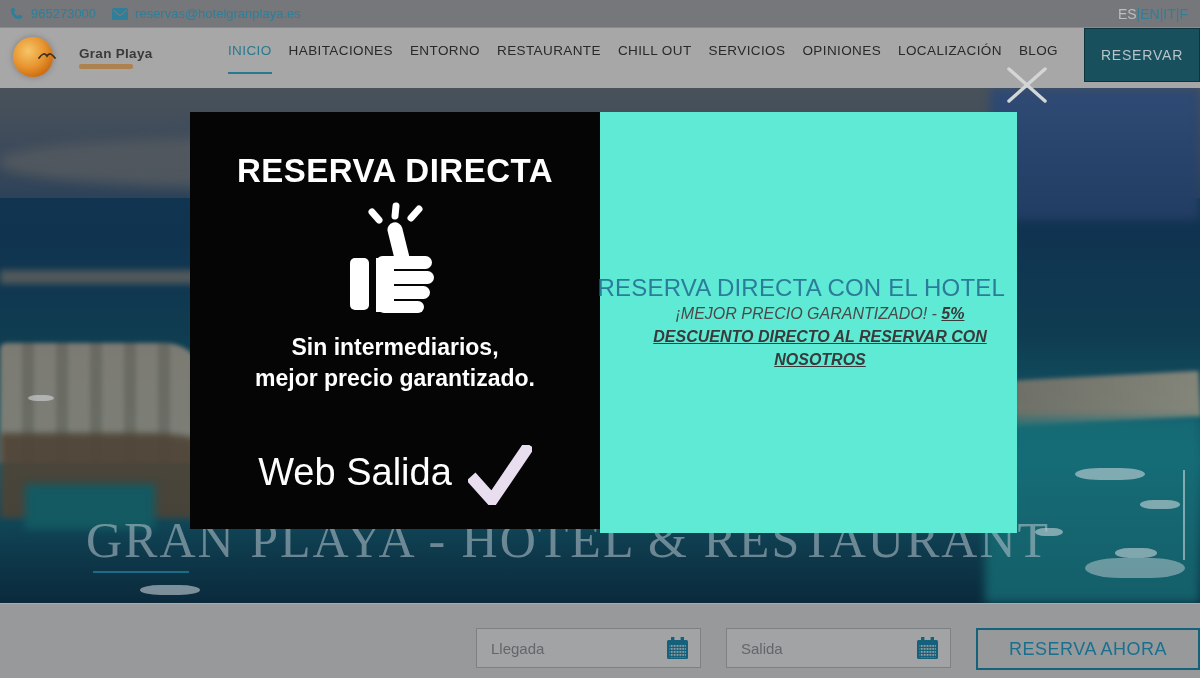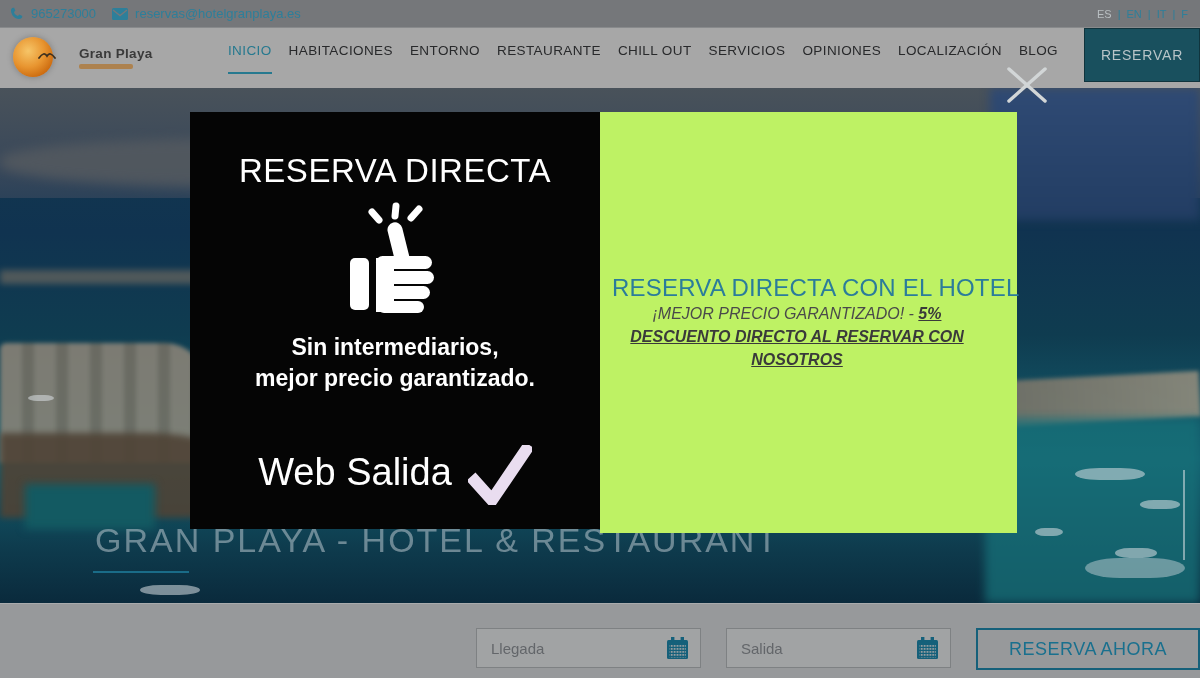--- a/index.html
+++ b/index.html
@@ -9,21 +9,21 @@
 
   
   .topbar { position:relative; height:28px; background:#75777a;
             border-bottom:1px solid rgba(255,255,255,.14);
             display:flex; align-items:center; justify-content:space-between;
             padding:0 10px;text-align:center; }
   .contact { display:flex; align-items:center; gap:16px; }
   .contact-item { display:flex; align-items:center; gap:7px; color:#2d7f9a;
                   font-size:13px; text-decoration:none; cursor:pointer; }
   .contact-item .icon { display:flex; align-items:center; }
-  .langs { display:flex; align-items:center; gap:6px; font-size:11px; padding-right:2px; }
+  .langs { display:flex; align-items:center; font-size:14px; padding-right:2px; }
   .lang { color:#2d7f9a; text-decoration:none; cursor:pointer; }
   .lang.current { color:#b9bfc2; }
   .sep { color:#2d7f9a; }
 
   
   .header { position:relative; height:60px; background:#a7a7a7; }
   .logo { position:absolute; left:13px; top:9px; display:flex; align-items:center;
           gap:26px; text-decoration:none; cursor:pointer; }
   .sun { position:relative; width:40px; height:40px; border-radius:50%;
          background:radial-gradient(circle at 38% 35%, #f6c568 0%, #e89530 45%, #c45f06 85%);
@@ -42,23 +42,23 @@
                  background:#19505e; border:1px solid rgba(0,0,0,.35);
                  color:#b8c4c8; font-size:14px; letter-spacing:.8px;
                  display:flex; align-items:center; justify-content:center;
                  text-decoration:none; cursor:pointer; }
 
   
   .hero { position:relative; height:515px; overflow:hidden;
           background:linear-gradient(180deg,#14394f 0%, #103350 28%, #0f3c50 48%,
                      #136070 72%, #0e3a4c 90%, #0a2a3c 100%); }
   .hero .patch { position:absolute; }
-  .hero-title { position:absolute; left:95px; top:428px; z-index:5;
-                font-size:34px; font-weight:normal; letter-spacing:2px;
-                line-height:48px; color:rgba(186,198,205,.55); white-space:nowrap; }
+  .hero-title { position:absolute; left:86px; top:428px; z-index:5;
+                font-size:50px; font-weight:normal; letter-spacing:2px;
+                line-height:48px; color:rgba(186,198,205,.55); white-space:nowrap;font-family:Liberation Serif, serif; }
   .hero-underline { position:absolute; left:93px; top:483px; width:96px; height:2px;
                     background:#1e7a99; opacity:.8; z-index:5; }
   .boat { position:absolute; background:rgba(218,224,227,.55); border-radius:45%/65%; }
 
   
   .booking { position:relative; height:75px; background:#97999b;
              border-top:1px solid rgba(255,255,255,.18);
              display:flex; justify-content:flex-end; align-items:flex-start;
              gap:25px; padding-top:24px; }
   .field { position:relative; width:225px; height:40px; }
@@ -69,32 +69,32 @@
   .cal { position:absolute; right:11px; top:8px; cursor:pointer; }
   .book-btn { width:224px; height:42px; background:transparent;
               border:2px solid #15607a; color:#19708e; font-size:18px;
               letter-spacing:.5px; cursor:pointer;
               font-family:"Liberation Sans","DejaVu Sans",sans-serif; }
 
   
   .modal-black { position:absolute; left:190px; top:112px; width:410px; height:417px;
                  background:#050505; z-index:20; display:flex; flex-direction:column;
                  align-items:center; padding-top:40px; }
-  .promo-title { color:#fff; font-size:33px; font-weight:normal; letter-spacing:.5px; }
+  .promo-title { color:#fff; font-size:33px; font-weight:bold; letter-spacing:.5px; }
   .thumb { margin-top:12px; }
   .promo-lines { margin-top:10px; text-align:center; color:#fff;
                  font-size:23px; font-weight:bold; line-height:31px; }
   .official-row { margin-top:auto; margin-bottom:24px; display:flex;
                   align-items:center; gap:16px; color:#fff; }
   .official-row .label { font-size:38px; font-weight:normal; }
   .check { display:flex; margin-top:6px; }
 
   .modal-white { position:absolute; left:600px; top:112px; width:417px; height:421px;
-                 background:#bef264; z-index:20; display:flex; flex-direction:column;
-                 align-items:flex-start; justify-content:center; text-align:center;
+                 background:#5eead4; z-index:20; display:flex; flex-direction:column;
+                 align-items:flex-end; justify-content:center; text-align:center;
                  padding:0 12px; }
   .info-heading { color:#2b7c9b; font-size:24px; letter-spacing:.2px; white-space:nowrap; }
   .info-sub { font-size:16px; font-style:italic; color:#4a4a4a;
               line-height:23px; max-width:370px; }
   .discount-link { color:#3a3a3a; font-weight:bold; text-decoration:underline; cursor:pointer; }
 
   .modal-close { position:absolute; left:1004px; top:65px; z-index:25; cursor:pointer; }
 </style>
 </head>
 <body>

